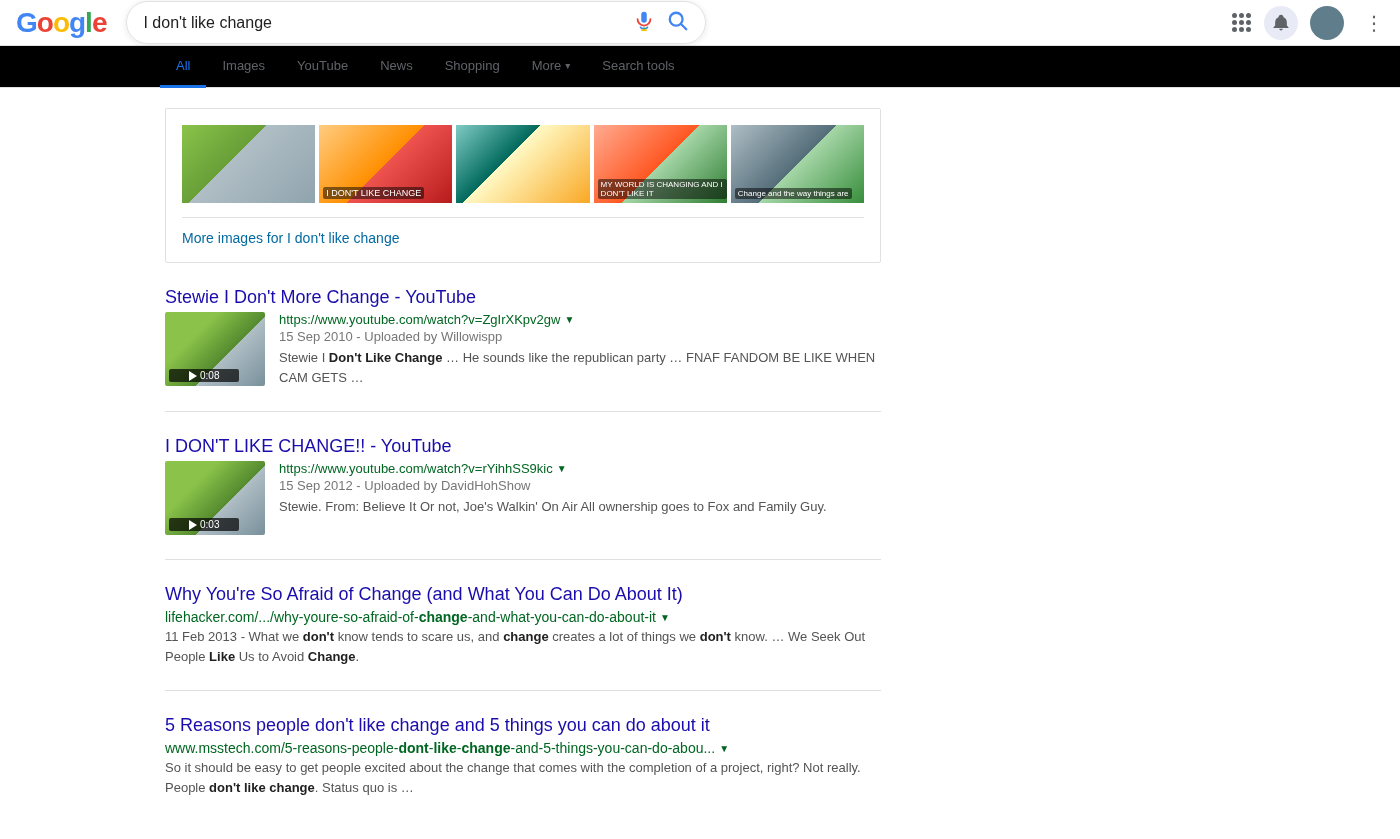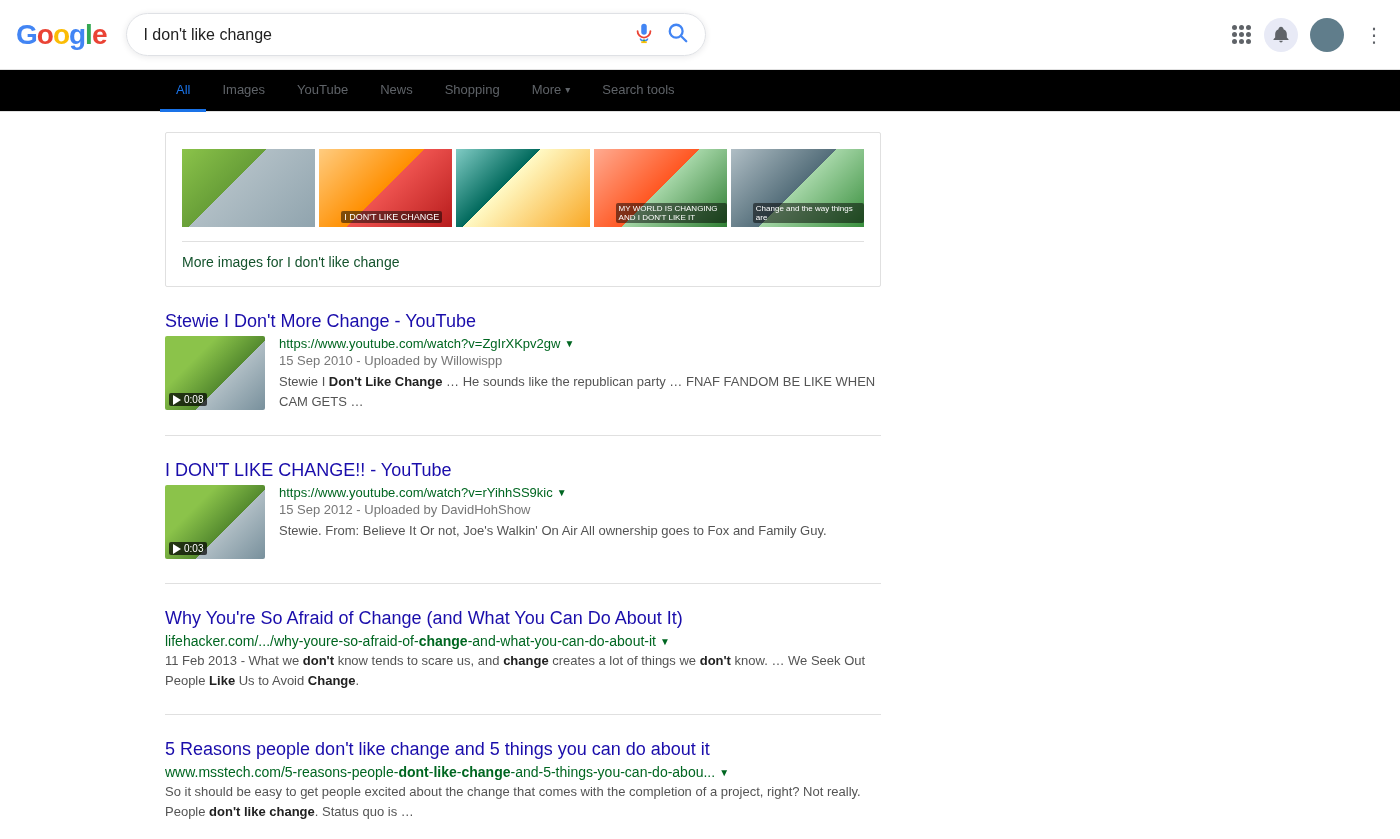--- a/index.html
+++ b/index.html
@@ -2,21 +2,21 @@
 <html><head>
   <meta charset="utf-8">
   <style>
     * { box-sizing: border-box; margin: 0; padding: 0; }
     body { font-family: Arial, sans-serif; background: #fff; color: #212121; font-size: 14px; }
 
     
     #header {
       display: flex;
       align-items: center;
-      padding: 13px 16px;
+      padding: 1px 16px;
       border-bottom: 1px solid #e0e0e0;
       background: #fff;
       position: sticky;
       top: 0;
       z-index: 100;
     }
     #logo {
       margin-right: 20px;
       flex-shrink: 0;
     }
@@ -192,29 +192,29 @@
     }
     
     .thumb-1 { background: linear-gradient(135deg, #8bc34a 0%, #689f38 40%, #b0bec5 40%, #90a4ae 100%); }
     .thumb-2 { background: linear-gradient(135deg, #ffcc80 0%, #ff8f00 50%, #ef5350 50%, #b71c1c 100%); }
     .thumb-3 { background: linear-gradient(135deg, #80cbc4 0%, #00695c 40%, #fff9c4 40%, #f9a825 100%); }
     .thumb-4 { background: linear-gradient(135deg, #ffab91 0%, #ff5722 50%, #a5d6a7 50%, #2e7d32 100%); }
     .thumb-5 { background: linear-gradient(135deg, #b0bec5 0%, #546e7a 50%, #a5d6a7 50%, #388e3c 100%); }
     .thumb-overlay {
       position: absolute;
       bottom: 4px;
-      left: 22px;
+      left: 4px;
       color: white;
       font-size: 9px;
       background: rgba(0,0,0,0.5);
       padding: 1px 3px;
       border-radius: 2px;
     }
     .more-images-link {
-      color: #14532d;
+      color: #0369a1;
       font-size: 14px;
       cursor: pointer;
       margin-top: 14px;
       display: block;
       text-decoration: none;
       border-top: 1px solid #e0e0e0;
       padding-top: 12px;
     }
 
     
@@ -248,21 +248,21 @@
       overflow: hidden;
       cursor: pointer;
     }
     .video-duration {
       position: absolute;
       bottom: 4px;
       left: 4px;
       background: rgba(0,0,0,0.7);
       color: white;
       font-size: 10px;
-      padding: 1px 4px;
+      padding: 1px 20px;
       border-radius: 2px;
       display: flex;
       align-items: center;
       gap: 3px;
     }
     .play-triangle {
       width: 0;
       height: 0;
       border-top: 5px solid transparent;
       border-bottom: 5px solid transparent;

